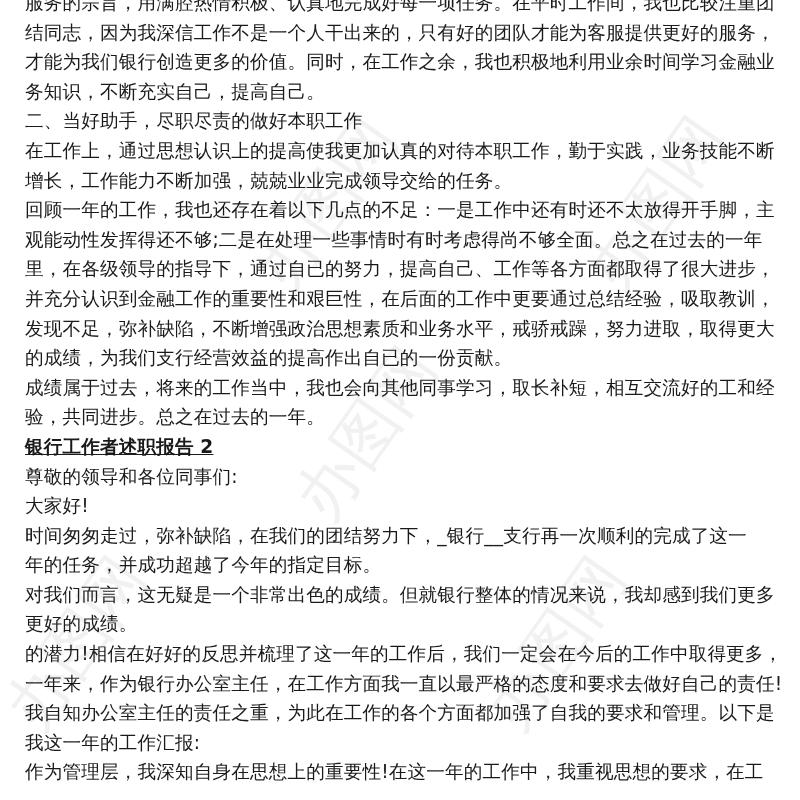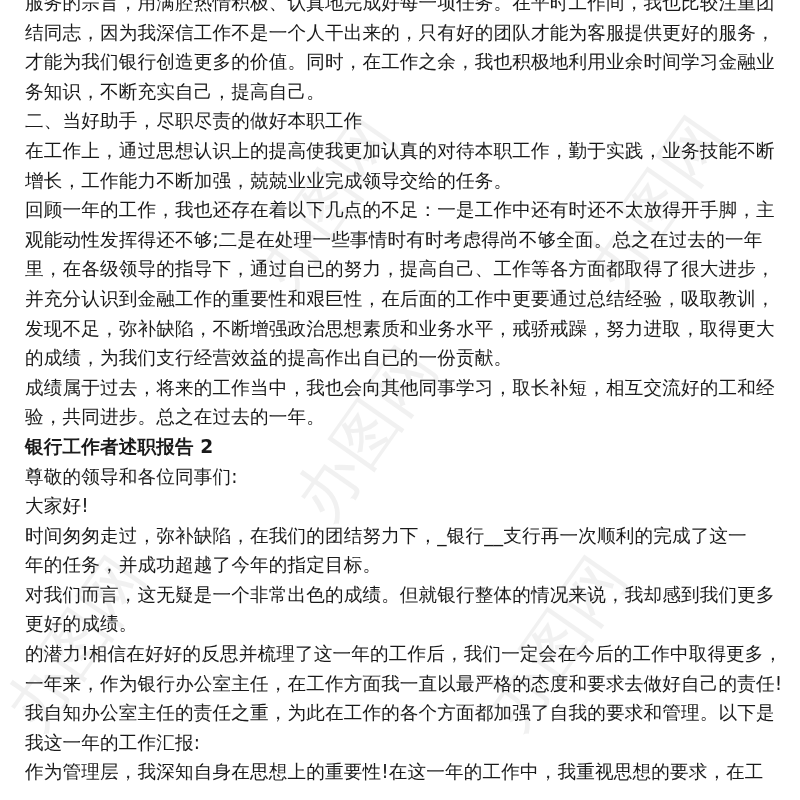--- a/index.html
+++ b/index.html
@@ -4,21 +4,21 @@
 <style>
   html, body { margin: 0; padding: 0; background: #ffffff; }
   body { width: 800px; height: 800px; overflow: hidden; position: relative; }
   .page {
     position: absolute; left: 25px; top: -12px; width: 760px;
     font-family: "DejaVu Sans", "Liberation Sans", sans-serif;
     font-size: 18.6px; line-height: 29.6px; color: #1a1a1a;
     letter-spacing: 0.15px;
   }
   .line { white-space: nowrap; height: 29.6px; }
-  .heading { font-weight: bold; }
+  .heading { font-weight: bold; text-decoration: underline; }
   .watermark {
     position: absolute; font-family: "DejaVu Sans", sans-serif;
     font-size: 64px; color: rgba(180,180,180,0.18);
     transform: rotate(-55deg); pointer-events: none; white-space: nowrap;
   }
 </style>
 </head>
 <body>
 
 <div class="watermark" style="left:230px; top:160px;">办图网</div>

